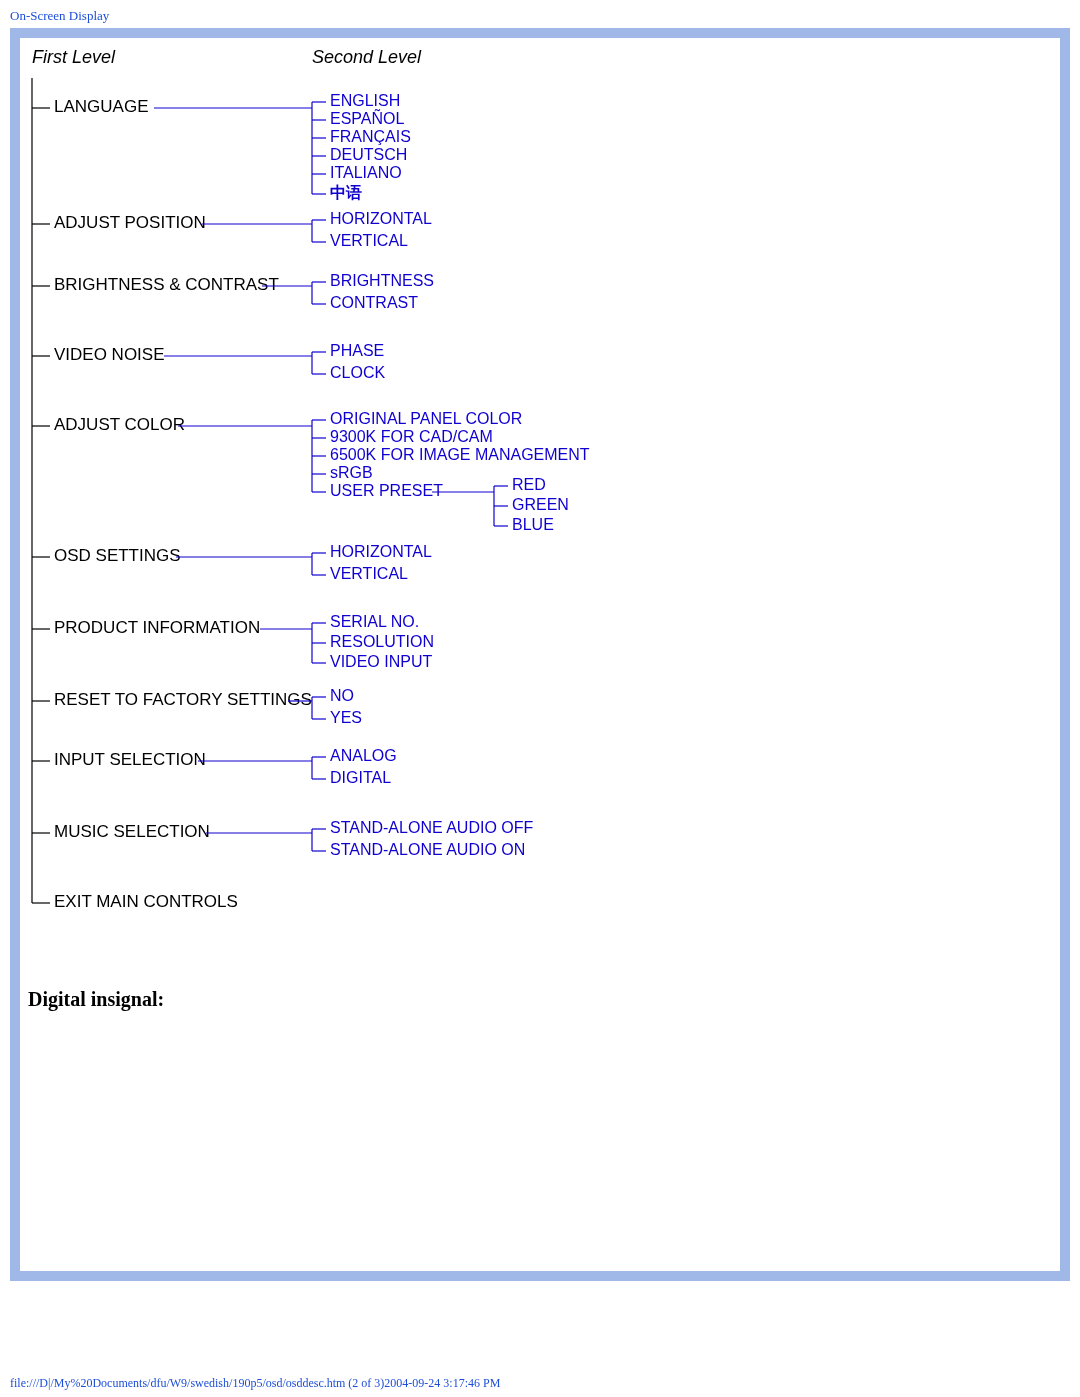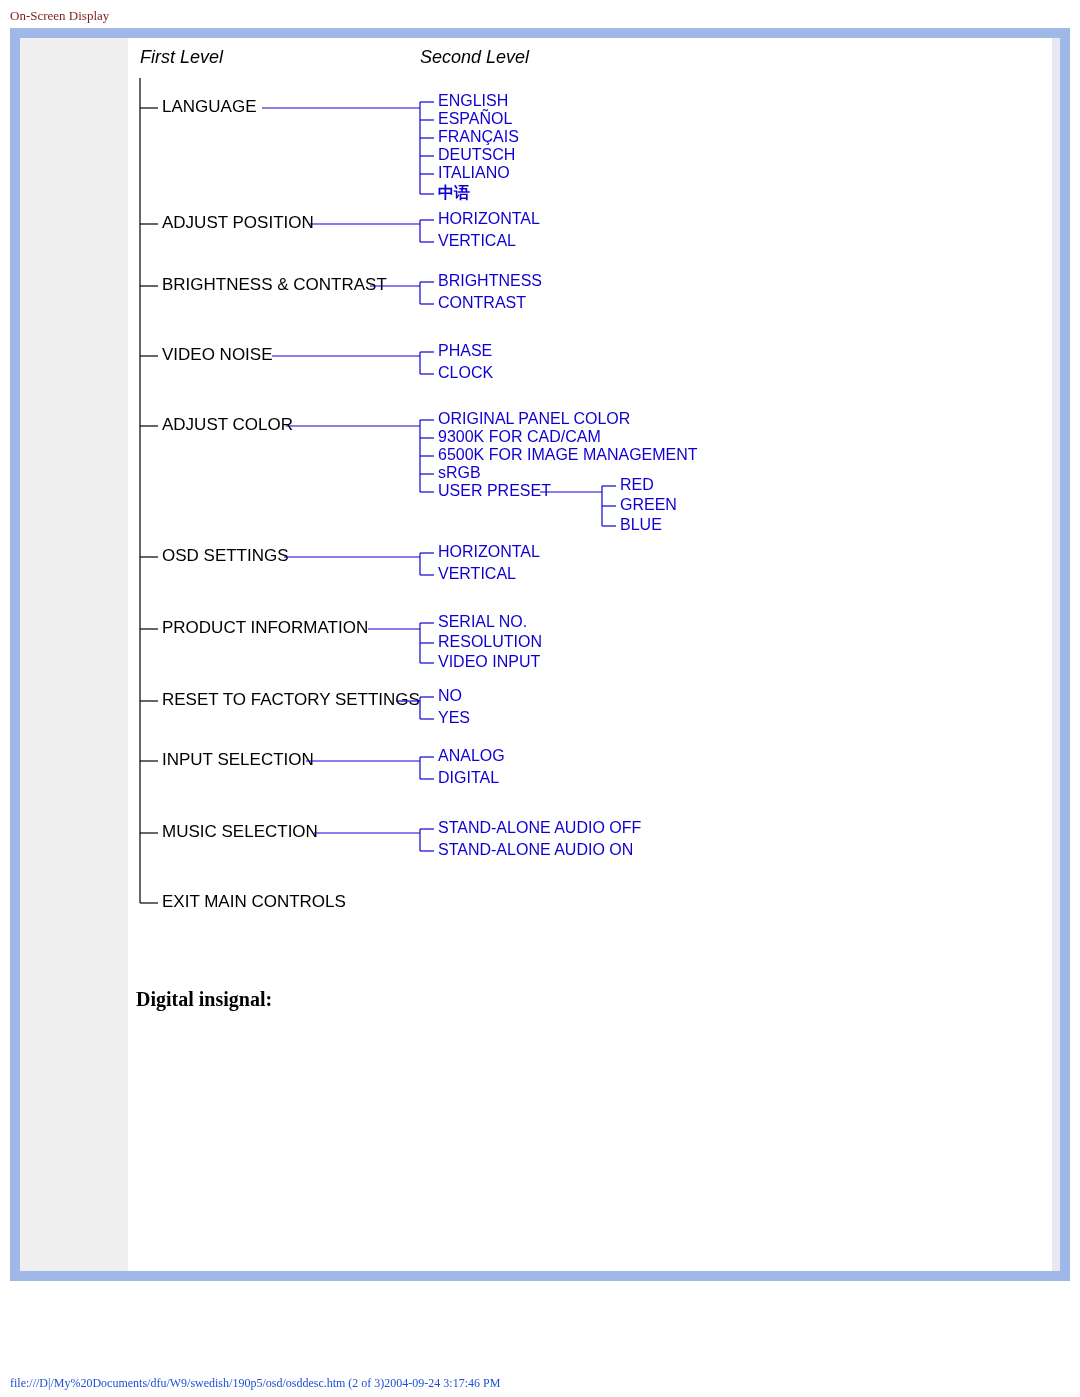--- a/index.html
+++ b/index.html
@@ -6,38 +6,39 @@
     margin: 0;
     padding: 0;
     width: 1080px;
     height: 1397px;
     font-family: "Times New Roman", serif;
     background: #fff;
   }
   .header {
     font-size: 13px;
     padding: 8px 6px 4px 10px;
-    color: #7f1d1d;
+    color: #1d4ed8;
   }
   .outer {
     margin: 0 auto;
     width: 1060px;
     background: #a0b8e8;
     padding: 10px 10px 10px 10px;
     box-sizing: border-box;
   }
   .page {
     background: #fff;
     width: 100%;
     box-sizing: border-box;
     padding: 0 0 0 0;
     position: relative;
   }
   .content-flex {
     display: flex;
+    flex-direction: column;
   }
   .left-gutter {
     width: 108px;
     background: #efefef;
   }
   .doc-body {
     flex: 1;
     background: #fff;
     position: relative;
     padding: 0 0 260px 0;

